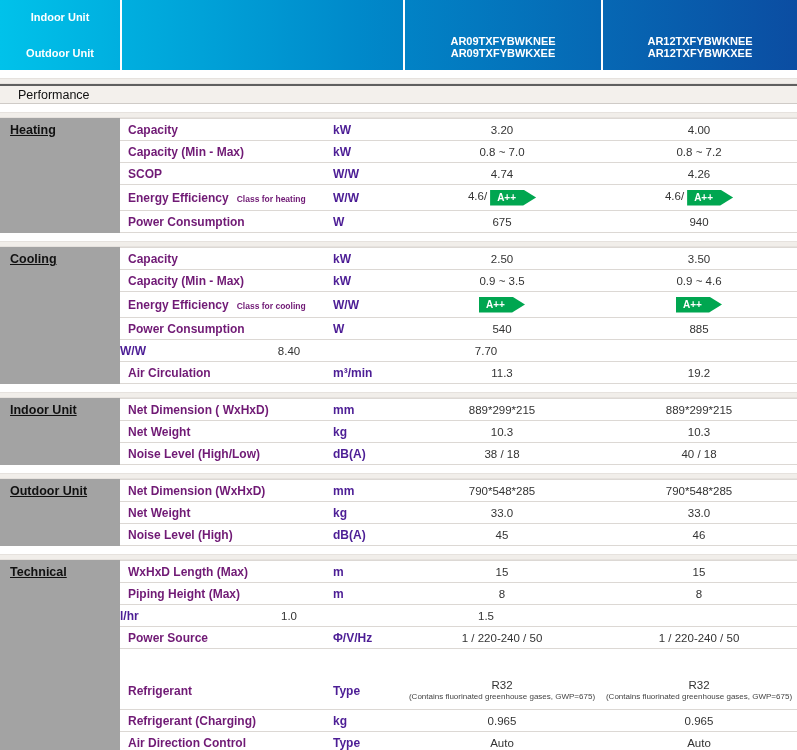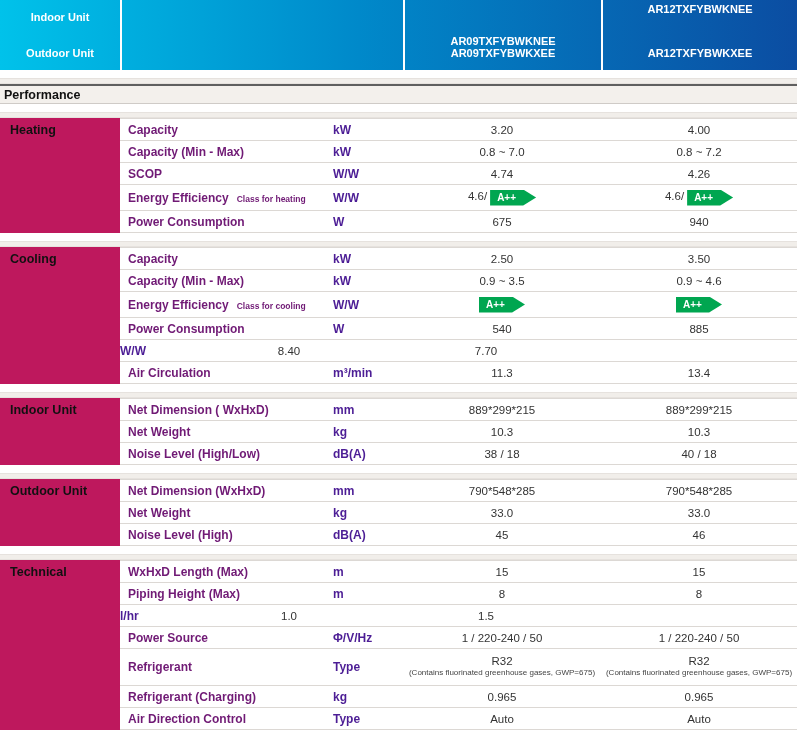--- a/index.html
+++ b/index.html
@@ -7,38 +7,38 @@
     font-family:"Liberation Sans","DejaVu Sans",sans-serif; }
 
   
   .header { display:flex; height:70px;
     background:linear-gradient(90deg,#00c2ea 0%,#0089ca 45%,#0b4da2 100%); }
   .h-col { display:flex; flex-direction:column; justify-content:space-between;
     padding:11px 0; color:#fff; font-weight:bold; font-size:11px; text-align:center; }
   .h-labels { width:120px; }
   .h-spacer { width:283px; border-left:2px solid #fff; }
   .h-model  { width:198px; border-left:2px solid #fff;justify-content:flex-end; }
-  .h-model.last { width:196px;gap:32px; }
+  .h-model.last { width:196px; }
 
   
   .sep-band { height:6px; background:#f1eeea; margin-top:8px;
     border-top:1px solid #e6e2de; border-bottom:1px solid #e6e2de; }
   .group-header { border-top:2px solid #5f5f5f; border-bottom:1px solid #cfcbc7;
-    background:#f3f0ec; height:20px; line-height:19px; padding-left:4px;
-    font-size:12.5px; font-weight:bold; color:#111; }
+    background:#f3f0ec; height:20px; line-height:19px; padding-left:18px;
+    font-size:12.5px; font-weight:normal; color:#111; }
 
   
   .section { display:flex; }
-  .section-label { width:120px; background:#be185d; padding:5px 0 0 10px;
-    font-size:12.5px; font-weight:bold; color:#111; }
+  .section-label { width:120px; background:#a3a3a3; padding:5px 0 0 10px;
+    font-size:12.5px; font-weight:bold; color:#111;text-decoration:underline; }
   .section-rows { flex:1; border-top:1px solid #dcd8d4; }
   .row { display:flex; align-items:center; min-height:22px; background:#fff;
     border-bottom:1px solid #dcd8d4; }
   .row-tall  { min-height:26px; }
-  .row-xtall { min-height:37px; }
+  .row-xtall { min-height:37px;margin-top:24px; }
   .row-label { width:213px; padding-left:8px; font-size:12px; font-weight:bold; color:#701a75; }
   .lbl-small { font-size:8.5px; margin-left:8px; }
   .row-unit  { width:70px; font-size:12px; font-weight:bold; color:#4c1d95; }
   .value-cell { width:198px; text-align:center; font-size:11.5px; color:#333; }
   .value-cell.last { width:196px; }
   .value-line { display:flex; align-items:flex-start; justify-content:center; gap:3px; }
   .badge { display:inline-block; background:#00a650; color:#fff; font-weight:bold;
     font-size:10px; height:16px; line-height:16px; width:46px; padding-right:13px;
     text-align:center; clip-path:polygon(0 0,72% 0,100% 50%,72% 100%,0 100%); }
   .value-note { font-size:8px; line-height:9px; color:#444; margin:1px 0 3px 0; }
@@ -220,21 +220,21 @@
         <div class="row">
           <div class="row-label"><span class="lbl-main">Air Circulation</span></div>
           <div class="row-unit">m³/min</div>
           <div class="value-cell">
             <div class="value-line">
               <span class="value-text">11.3</span>
             </div>
           </div>
           <div class="value-cell last">
             <div class="value-line">
-              <span class="value-text">13.4</span>
+              <span class="value-text">19.2</span>
             </div>
           </div>
         </div>
       </div>
     </div>
     <div class="sep-band"></div>
     <div class="section">
       <div class="section-label">Indoor Unit</div>
       <div class="section-rows">
         <div class="row">

